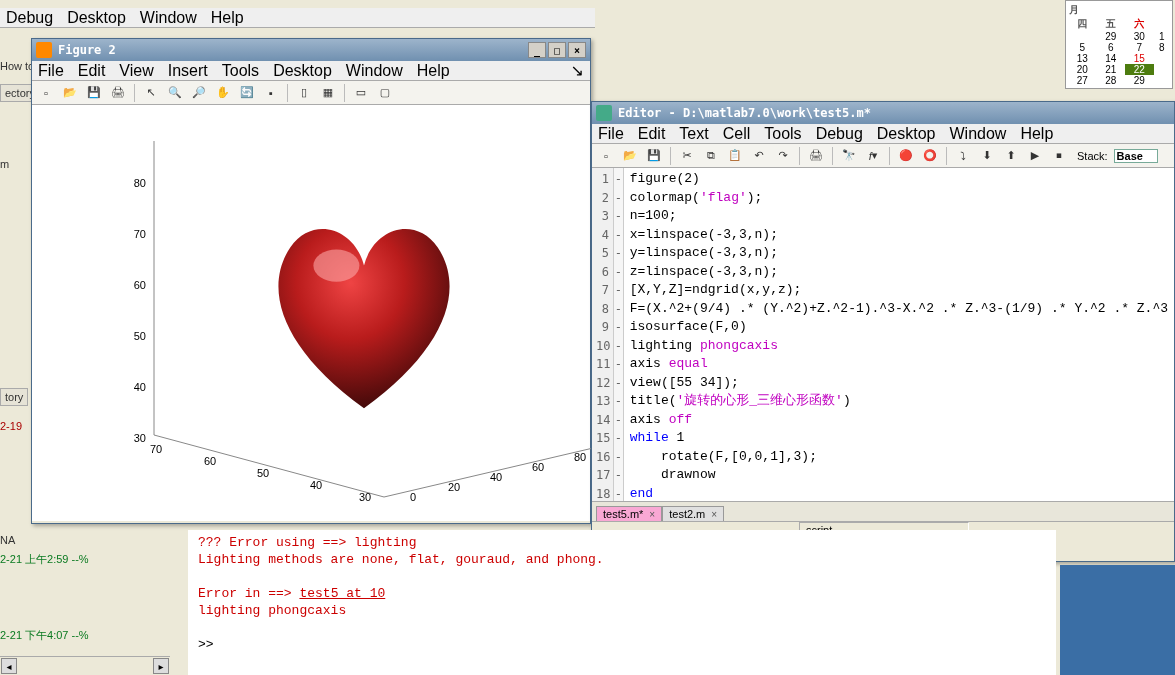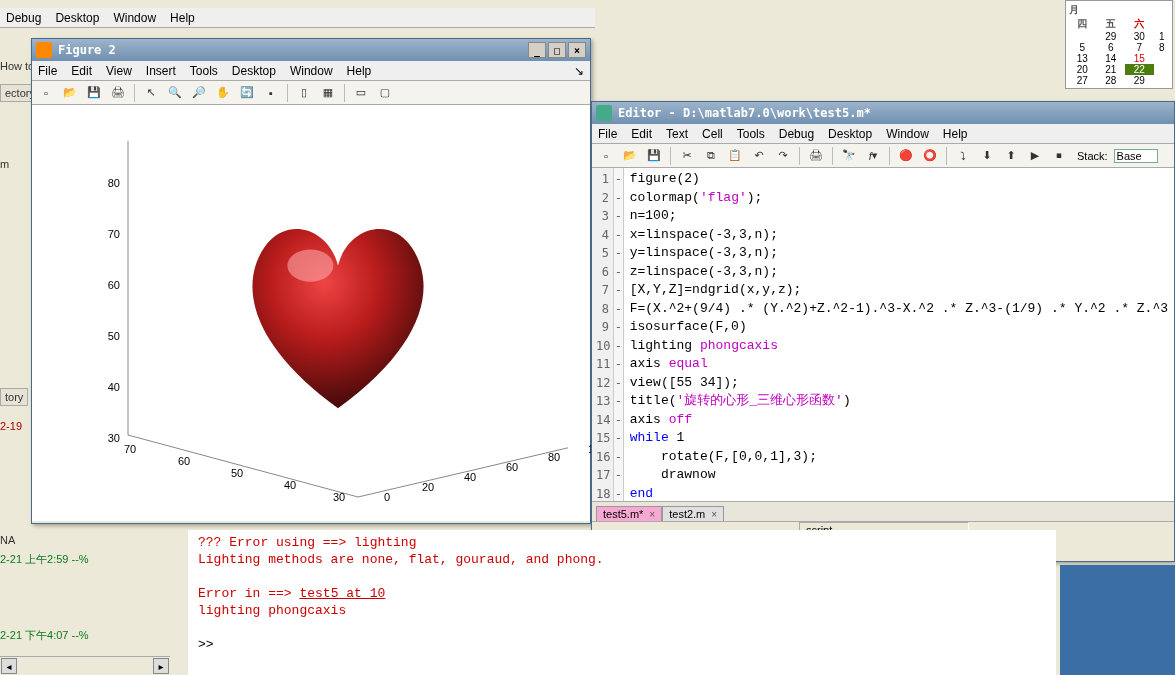--- a/index.html
+++ b/index.html
@@ -7,21 +7,21 @@
     font-family: Verdana, Arial, sans-serif;
     font-size: 11px;
     background: #ece9d8;
     width: 1175px;
     height: 675px;
     overflow: hidden;
     position: relative;
   }
   .menubar {
     display:flex; gap:14px; padding:2px 6px; background:#efefef;
-    border-bottom:1px solid #aaa; font-size:12px; height:20px; align-items:center;
+    border-bottom:1px solid #aaa; font-size:16px; height:20px; align-items:center;
   }
   .menubar span { cursor:default; }
   .toolbar {
     display:flex; gap:4px; padding:2px 4px; background:#f4f3ee;
     border-bottom:1px solid #aaa; height:24px; align-items:center;
   }
   .tb-btn {
     width:20px; height:20px; display:flex; align-items:center; justify-content:center;
     border:1px solid transparent; font-size:11px; color:#333;
   }
@@ -37,21 +37,21 @@
     font-family: "SimSun", monospace;
   }
   .titlebar-icon { width:16px; height:16px; background:#f80; margin-right:6px; border-radius:2px; }
   .winbtns { margin-left:auto; display:flex; gap:2px; }
   .wb { width:18px; height:16px; background:#d4d0c8; border:1px solid #888;
         display:flex;align-items:center;justify-content:center;color:#000;font-size:10px; }
   
   #figure-window { left:31px; top:38px; width:560px; height:486px; }
   #figure-window .plot-area { position:relative; background:#fff; width:100%; height:416px; }
   .axes-box {
-    position:absolute; left:56px; top:30px; width:464px; height:364px;
+    position:absolute; left:82px; top:30px; width:464px; height:364px;
   }
   .y-tick { position:absolute; font-size:11px; color:#000; text-align:right; width:26px; }
   .x-tick { position:absolute; font-size:11px; color:#000; }
   .heart-svg { position:absolute; left:135px; top:70px; }
   
   #editor-window { left:591px; top:101px; width:584px; height:461px; }
   #editor-window .edit-body { display:flex; background:#fff; height:333px; overflow:hidden; }
   .gutter { width:22px; background:#f0f0f0; border-right:1px solid #ccc;
             text-align:right; padding:2px 4px; font-family:monospace; font-size:12px; color:#666; line-height:18.5px;}
   .bp-col { width:18px; background:#f6f6f6; border-right:1px solid #ccc;
@@ -78,21 +78,21 @@
   #cmd-area .errlink { color:#c00; text-decoration:underline; }
   
   .left-frag { position:absolute; font-size:11px; color:#333; }
   .calendar { position:absolute; right:2px; top:0; width:108px; font-size:10px;
               background:#fff; border:1px solid #999; padding:2px; }
   .calendar table { border-collapse:collapse; width:100%; }
   .calendar td { text-align:center; padding:0 1px; }
   .calendar .hdr td { color:#555; font-weight:bold; }
   .calendar .today { background:#4d7c0f; color:#fff; }
   .stack-label { font-size:11px; margin-left:4px; margin-right:2px; }
-  .stack-sel { border:1px solid #7a9; font-size:11px; padding:0 2px; background:#fff; width:44px;}
+  .stack-sel { border:1px solid #7a9; font-size:11px; padding:0 2px; background:#fff; width:44px;font-weight:bold;}
   .hist { color:#0a7a20; }
   .below-scroll { position:absolute; left:0; top:656px; width:170px; height:18px;
                   background:#ece9d8; border-top:1px solid #aaa; display:flex;}
   .sbarrow { width:16px;height:16px;border:1px solid #888;background:#ddd;
              display:flex;align-items:center;justify-content:center;font-size:10px;margin:1px;}
   .blue-strip { position:absolute; right:0; top:565px; width:115px; height:110px; background:#3a6ea5; }
 </style>
 </head>
 <body>
 

